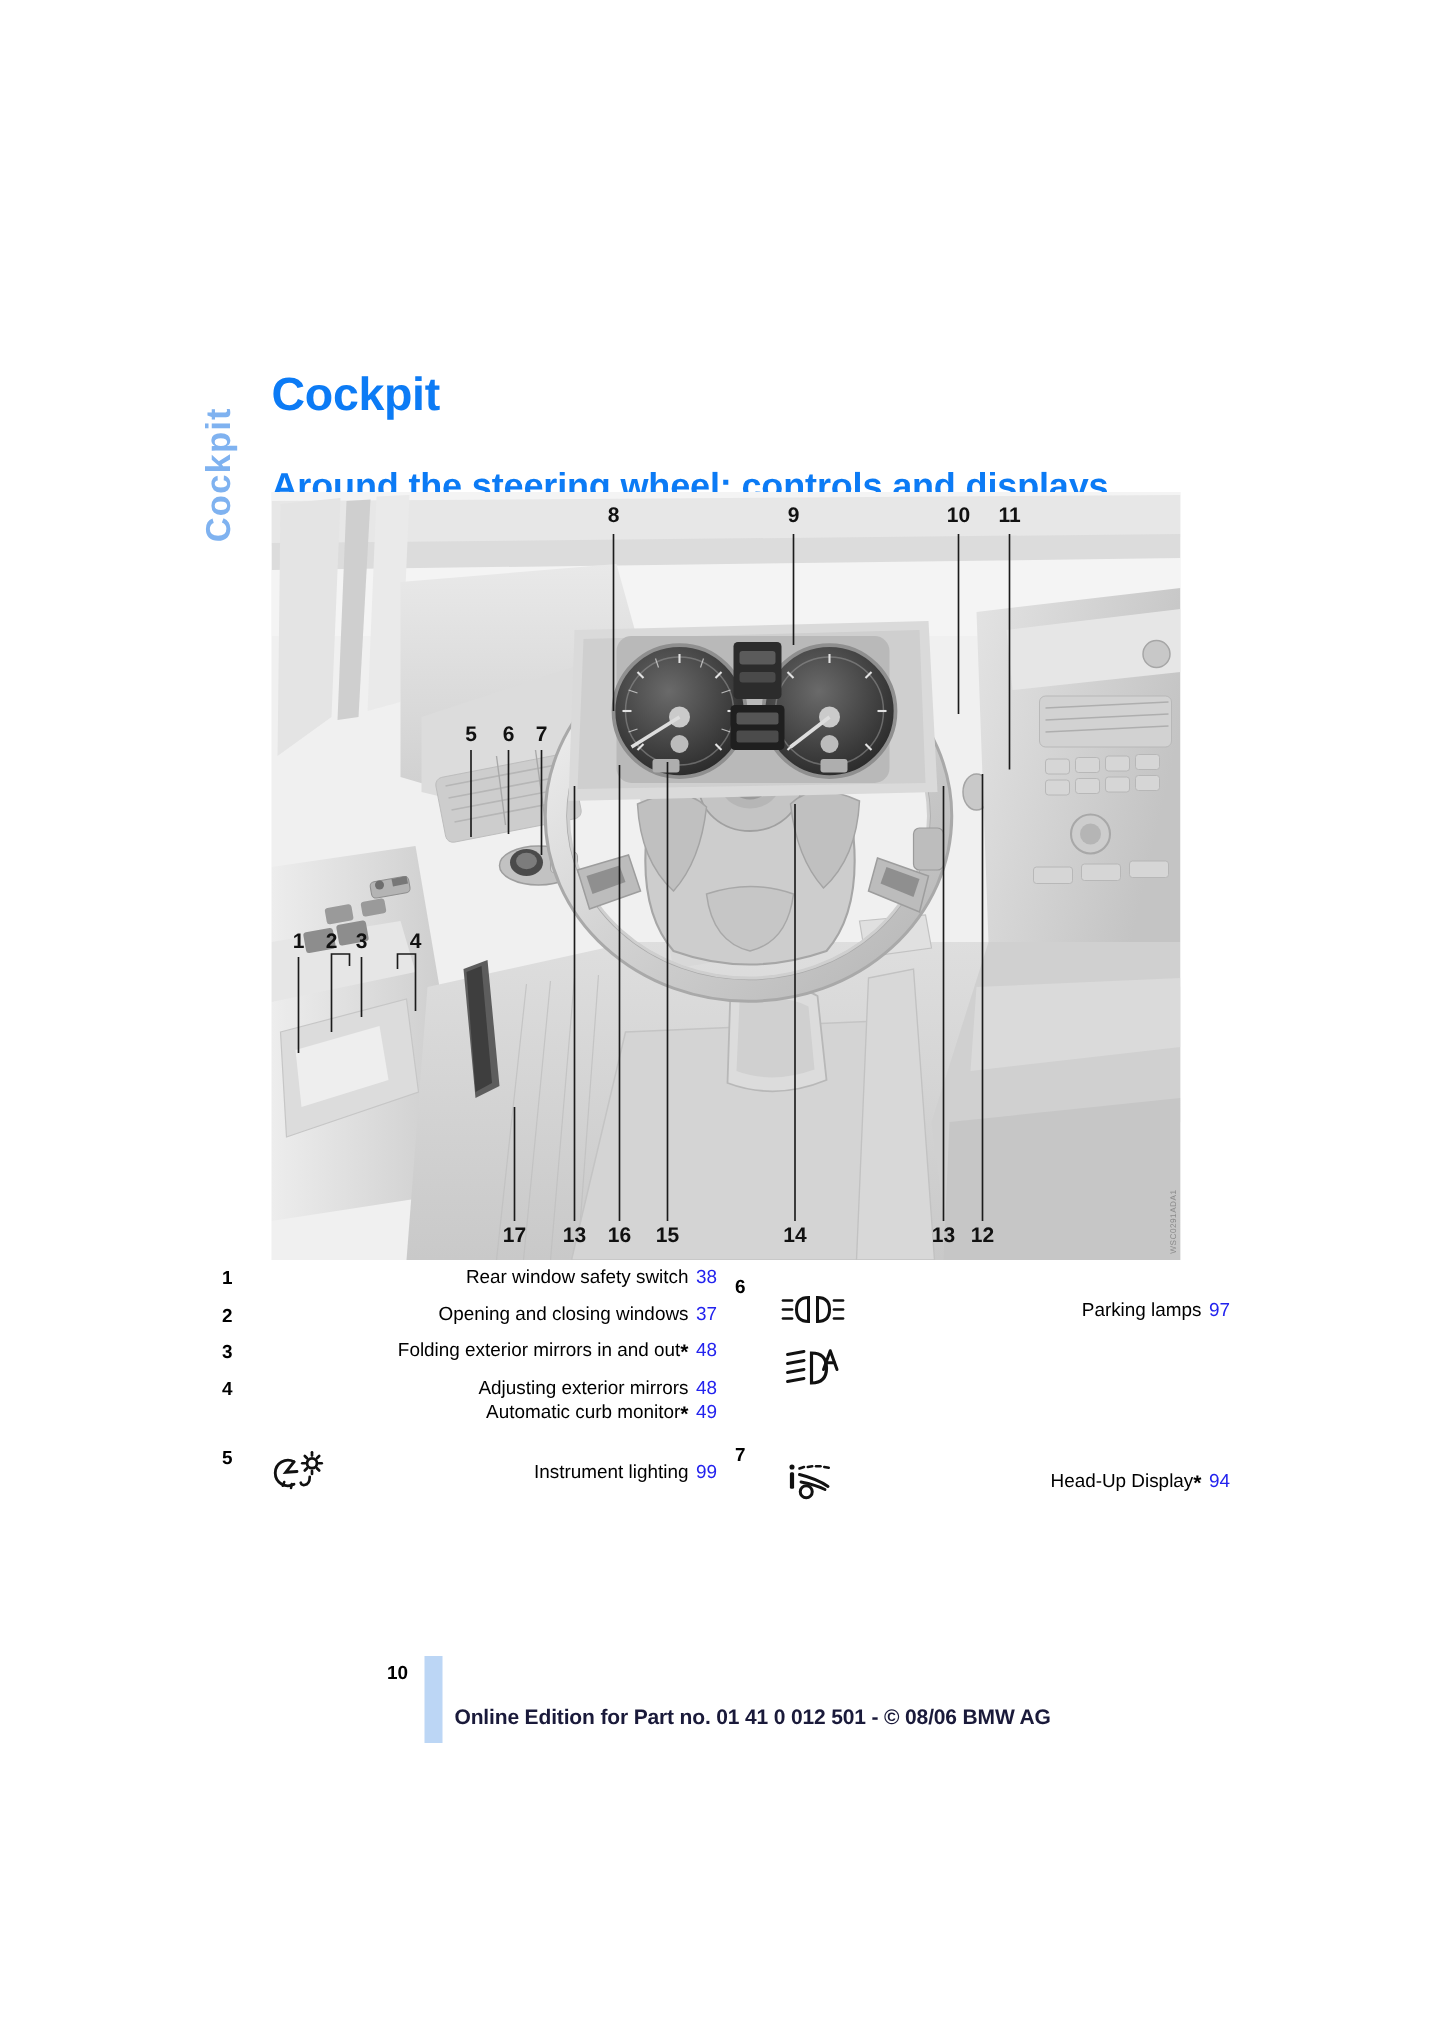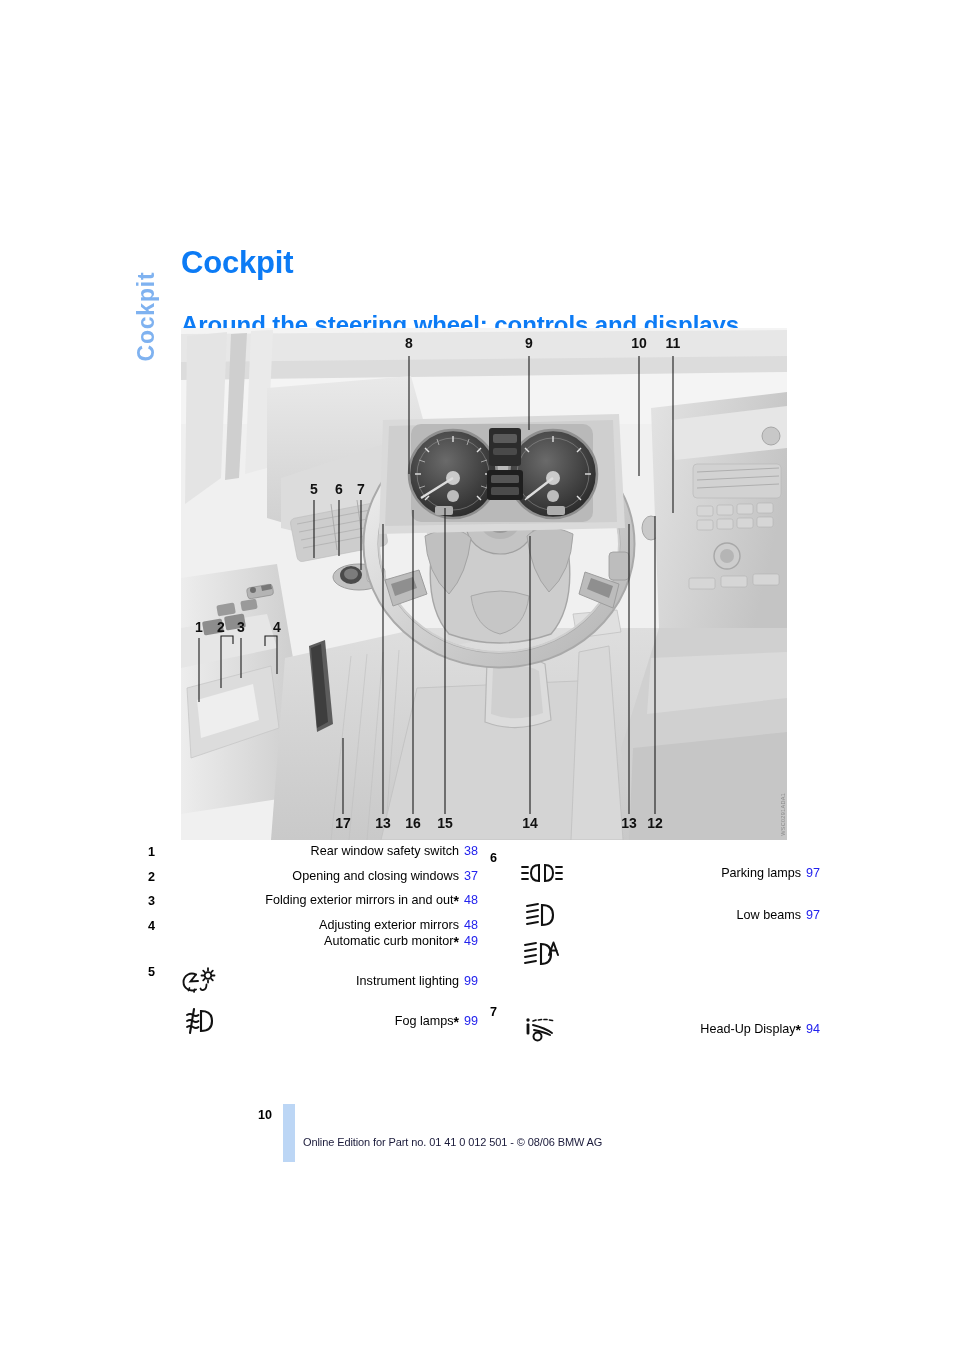--- a/index.html
+++ b/index.html
@@ -171,22 +171,22 @@
     left: 283px;
     top: 1104px;
     width: 12px;
     height: 58px;
     background: #BCD6F5;
   }
   #footer-text {
     position: absolute;
     left: 303px;
     top: 1136px;
-    font-size: 11px;
-    font-weight: normal;
+    font-size: 14px;
+    font-weight: bold;
     color: #1A1A3A;
     letter-spacing: -0.1px;
   }
 </style>
 </head>
 <body>
 
 <div id="page">
 
   <div id="thumb-tab">
@@ -542,38 +542,20 @@
               <path d="M25.5 18.5 q0 5 -3.5 5.5 q-2 0.3 -2.5 -1.5" fill="none" stroke="#111" stroke-width="1.8" stroke-linecap="round"></path>
             </svg>
           </div>
           <div class="icon-label">
             <div class="legend-line">
               <span>Instrument lighting</span><span class="pg">99</span>
             </div>
           </div>
         </div>
 
-        <div class="icon-row" style="margin-top:10px;">
-          <div class="icon-box">
-            <svg width="38" height="30" viewBox="0 0 38 30">
-              <path d="M20 5 q11 0 11 10 q0 10 -11 10 z" fill="none" stroke="#111" stroke-width="2.1"></path>
-              <g fill="none" stroke="#111" stroke-width="1.9" stroke-linecap="round">
-                <path d="M6 9 q3 -2 6 0 q3 2 5.5 0"></path>
-                <path d="M6 15 q3 -2 6 0 q3 2 5.5 0"></path>
-                <path d="M6 21 q3 -2 6 0 q3 2 5.5 0"></path>
-              </g>
-              <line x1="13" y1="3" x2="9" y2="27" stroke="#111" stroke-width="2.1" stroke-linecap="round"></line>
-            </svg>
-          </div>
-          <div class="icon-label">
-            <div class="legend-line">
-              <span>Fog lamps</span><span class="ast">*</span><span class="pg">99</span>
-            </div>
-          </div>
-        </div>
 
       </div>
     </div>
   </div>
 
   <div class="legend-col" id="legend-right">
 
     <div class="legend-row icon-group">
       <div class="legend-num">6</div>
       <div class="icon-stack">
@@ -593,38 +575,20 @@
               </g>
             </svg>
           </div>
           <div class="icon-label">
             <div class="legend-line">
               <span>Parking lamps</span><span class="pg">97</span>
             </div>
           </div>
         </div>
 
-        <div class="icon-row" style="margin-top:12px;">
-          <div class="icon-box">
-            <svg width="40" height="30" viewBox="0 0 40 30">
-              <path d="M20 5 q11 0 11 10 q0 10 -11 10 z" fill="none" stroke="#111" stroke-width="2.1"></path>
-              <g stroke="#111" stroke-width="1.9" stroke-linecap="round">
-                <line x1="5" y1="6" x2="16" y2="4"></line>
-                <line x1="5" y1="12" x2="16" y2="10"></line>
-                <line x1="5" y1="18" x2="16" y2="16"></line>
-                <line x1="5" y1="24" x2="16" y2="22"></line>
-              </g>
-            </svg>
-          </div>
-          <div class="icon-label">
-            <div class="legend-line">
-              <span>Low beams</span><span class="pg">97</span>
-            </div>
-          </div>
-        </div>
 
         <div class="icon-row" style="margin-top:4px;">
           <div class="icon-box">
             <svg width="42" height="32" viewBox="0 0 42 32">
               <path d="M20 6 q10 0 10 10 q0 10 -10 10 z" fill="none" stroke="#111" stroke-width="2.1"></path>
               <g stroke="#111" stroke-width="1.9" stroke-linecap="round">
                 <line x1="4" y1="7" x2="15" y2="5"></line>
                 <line x1="4" y1="13" x2="15" y2="11"></line>
                 <line x1="4" y1="19" x2="15" y2="17"></line>
                 <line x1="4" y1="25" x2="15" y2="23"></line>

